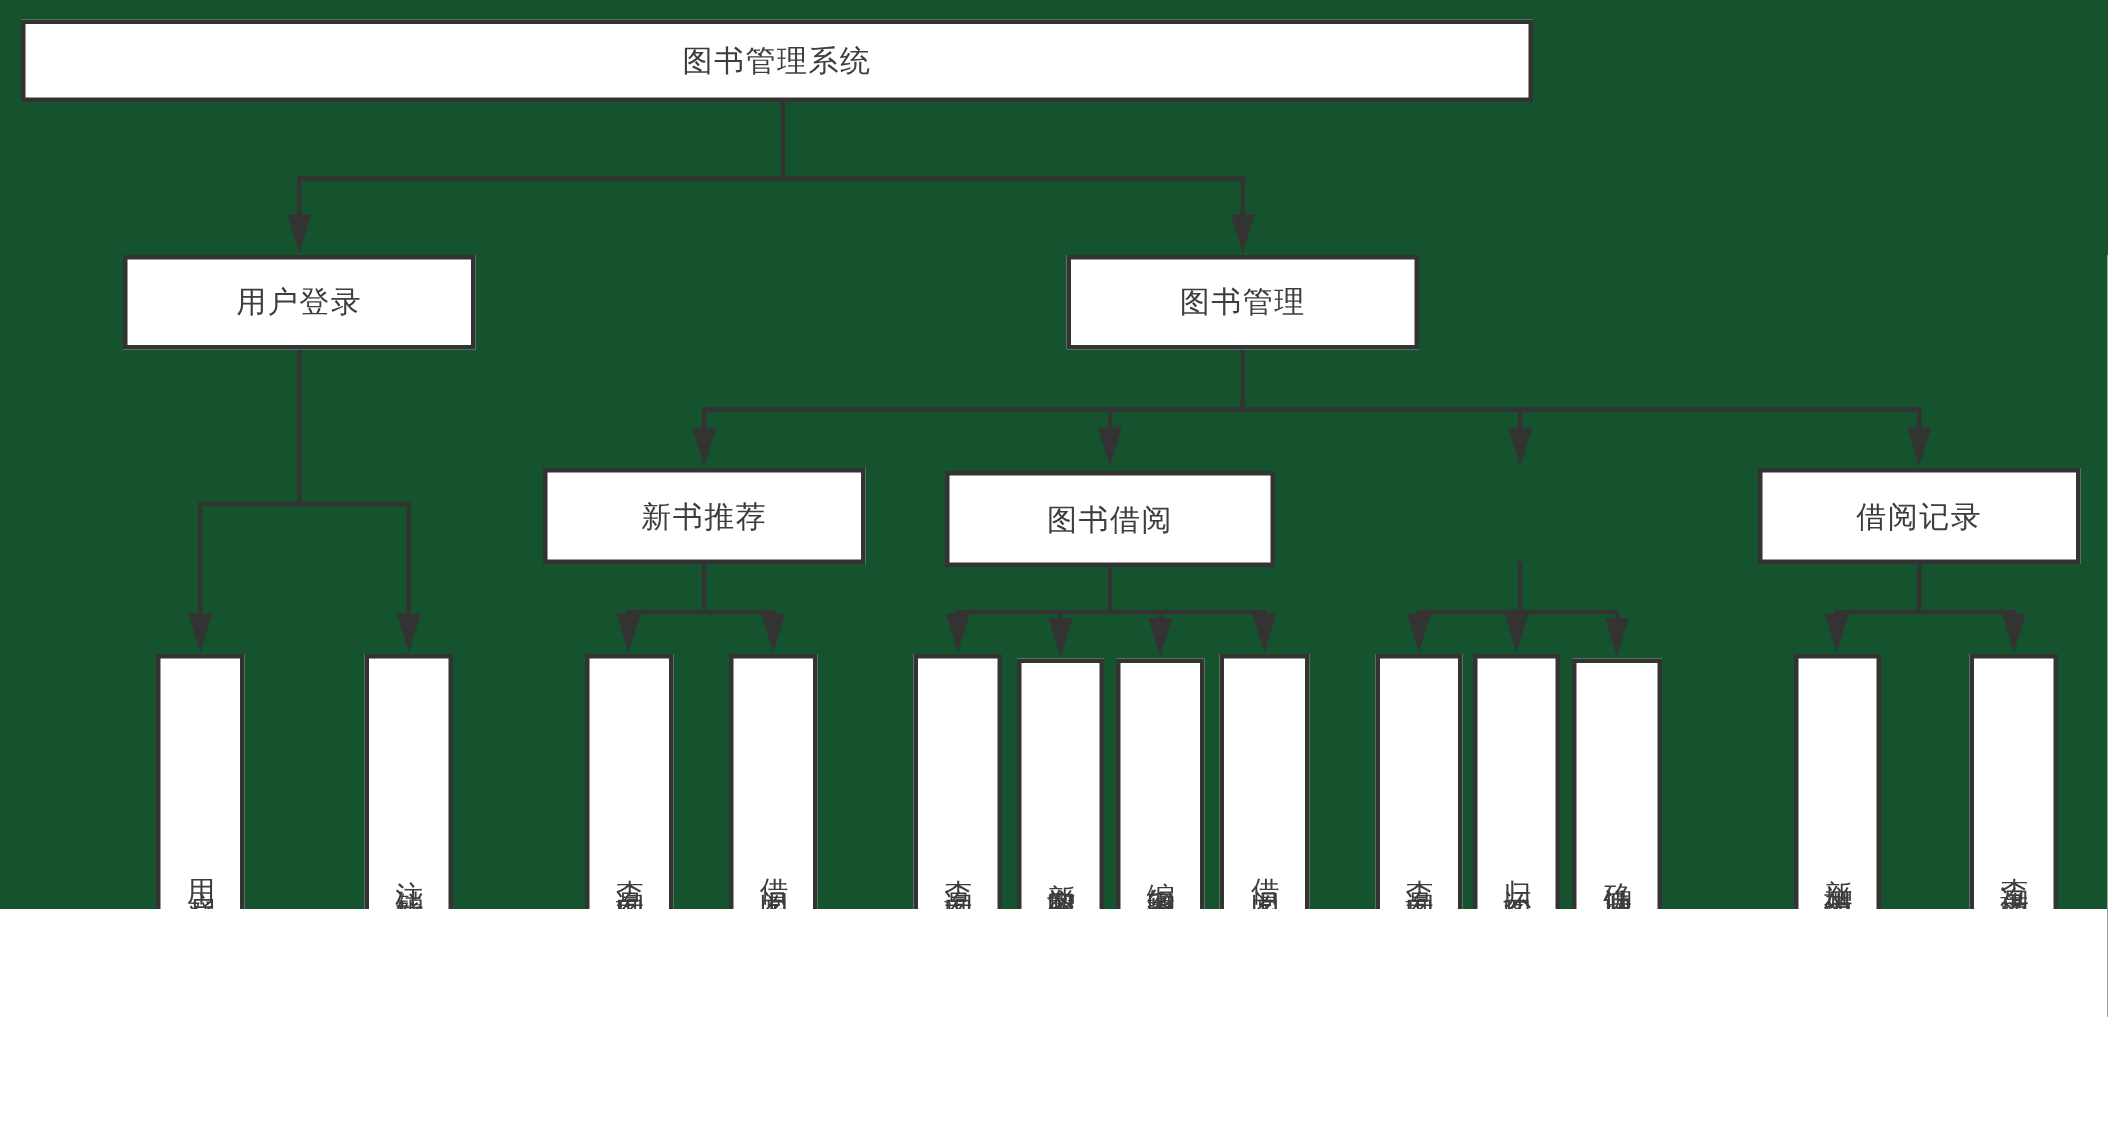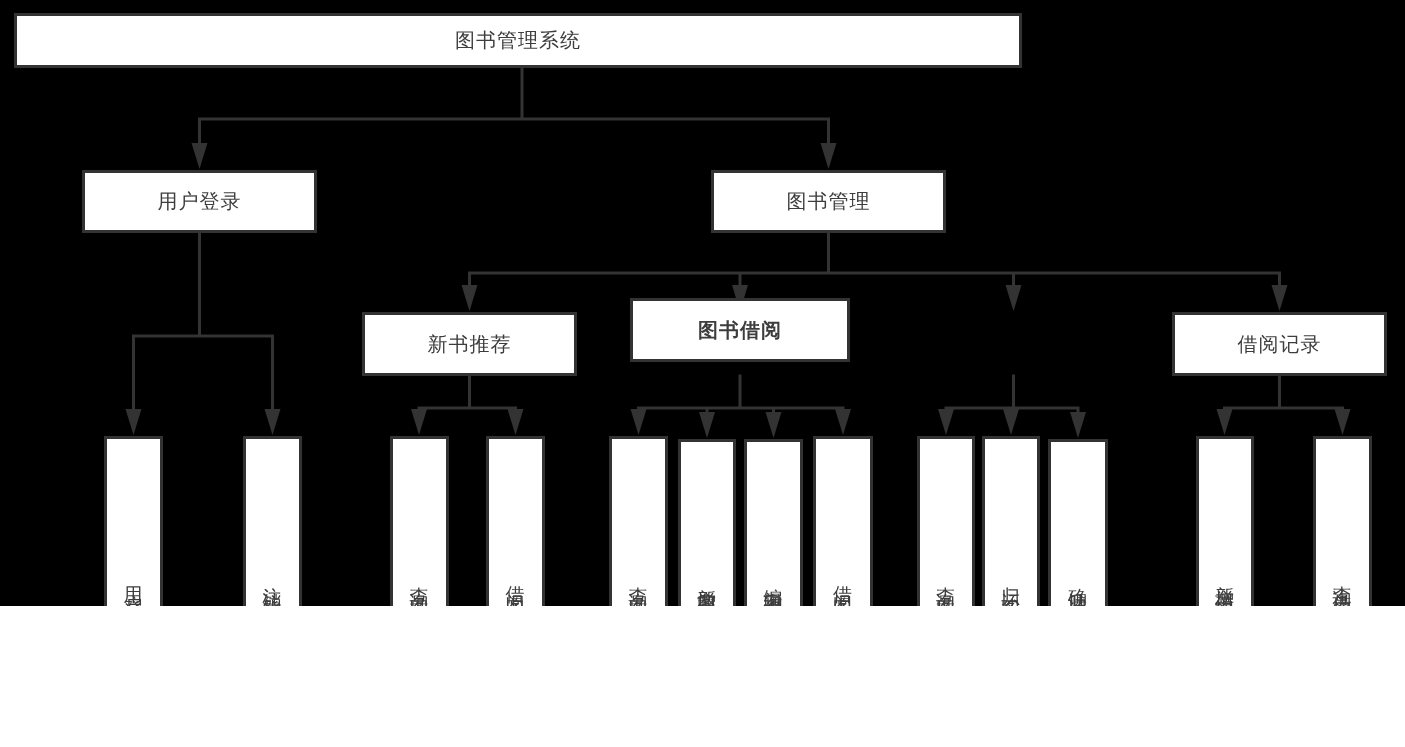--- a/index.html
+++ b/index.html
@@ -5,21 +5,21 @@
   html, body {
     margin: 0;
     padding: 0;
     background: #ffffff;
     font-family: "Liberation Sans", "DejaVu Sans", sans-serif;
   }
   #canvas {
     position: relative;
     width: 1405px;
     height: 606px;
-    background: #000000;
+    background: #14532d;
     overflow: hidden;
   }
   #connectors {
     position: absolute;
     left: 0;
     top: 0;
     width: 1405px;
     height: 747px;
   }
   .node {
@@ -111,21 +111,21 @@
       <polygon points="1334.5,409 1350.5,409 1342.5,435"></polygon>
     </g>
   </svg>
 
   <div class="node root" style="left:14px; top:13px; width:1008px; height:55px;">图书管理系统</div>
 
   <div class="node" style="left:82px; top:170px; width:235px; height:63px;">用户登录</div>
   <div class="node" style="left:711px; top:170px; width:235px; height:63px;">图书管理</div>
 
   <div class="node" style="left:362px; top:312px; width:215px; height:64px;">新书推荐</div>
-  <div class="node" style="left:630px; top:298px; width:220px; height:64px;font-weight:bold;">图书借阅</div>
+  <div class="node" style="left:630px; top:314px; width:220px; height:64px;">图书借阅</div>
   <div class="node" style="left:1172px; top:312px; width:215px; height:64px;text-align:right;">借阅记录</div>
 
   <div class="vnode" style="left:104px; top:436px; width:59px; height:298px;">
     <span class="vtext">用户登录</span>
   </div>
   <div class="vnode" style="left:243px; top:436px; width:59px; height:298px;">
     <span class="vtext">注销登录</span>
   </div>
 
   <div class="vnode" style="left:390px; top:436px; width:59px; height:298px;">

